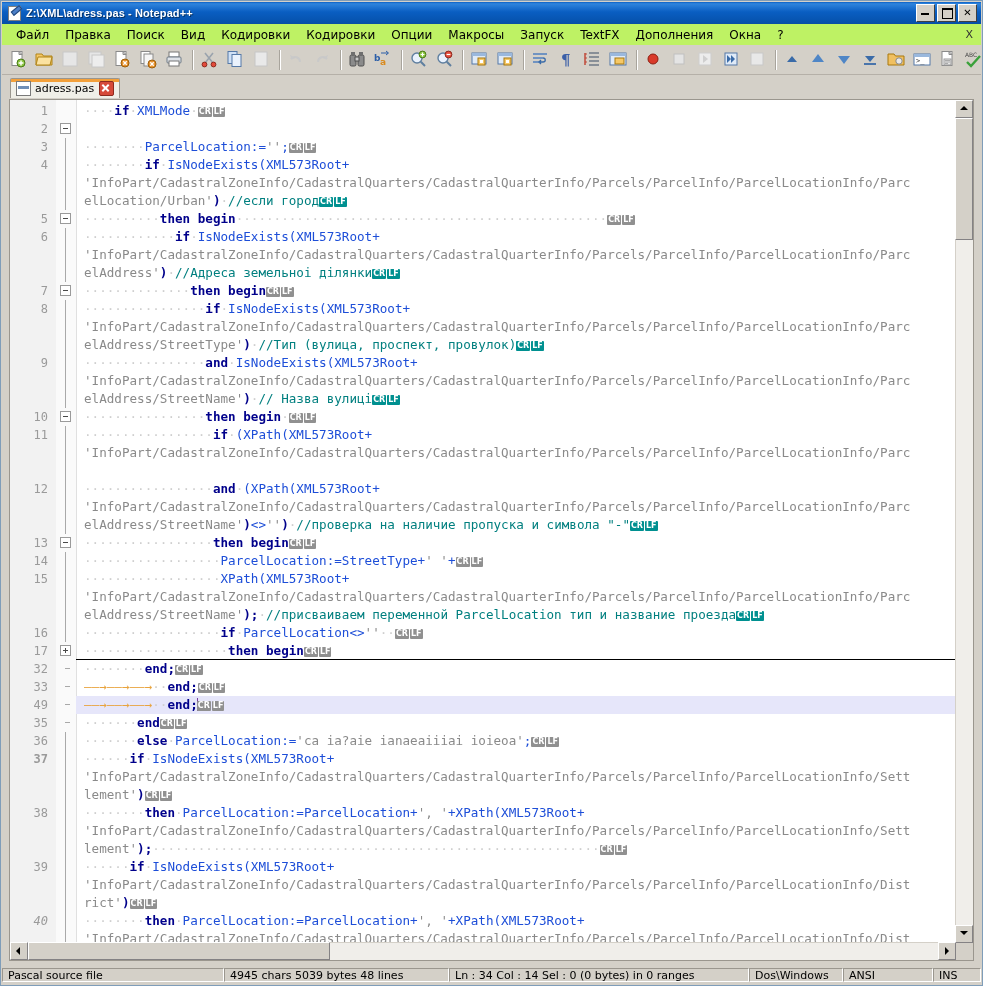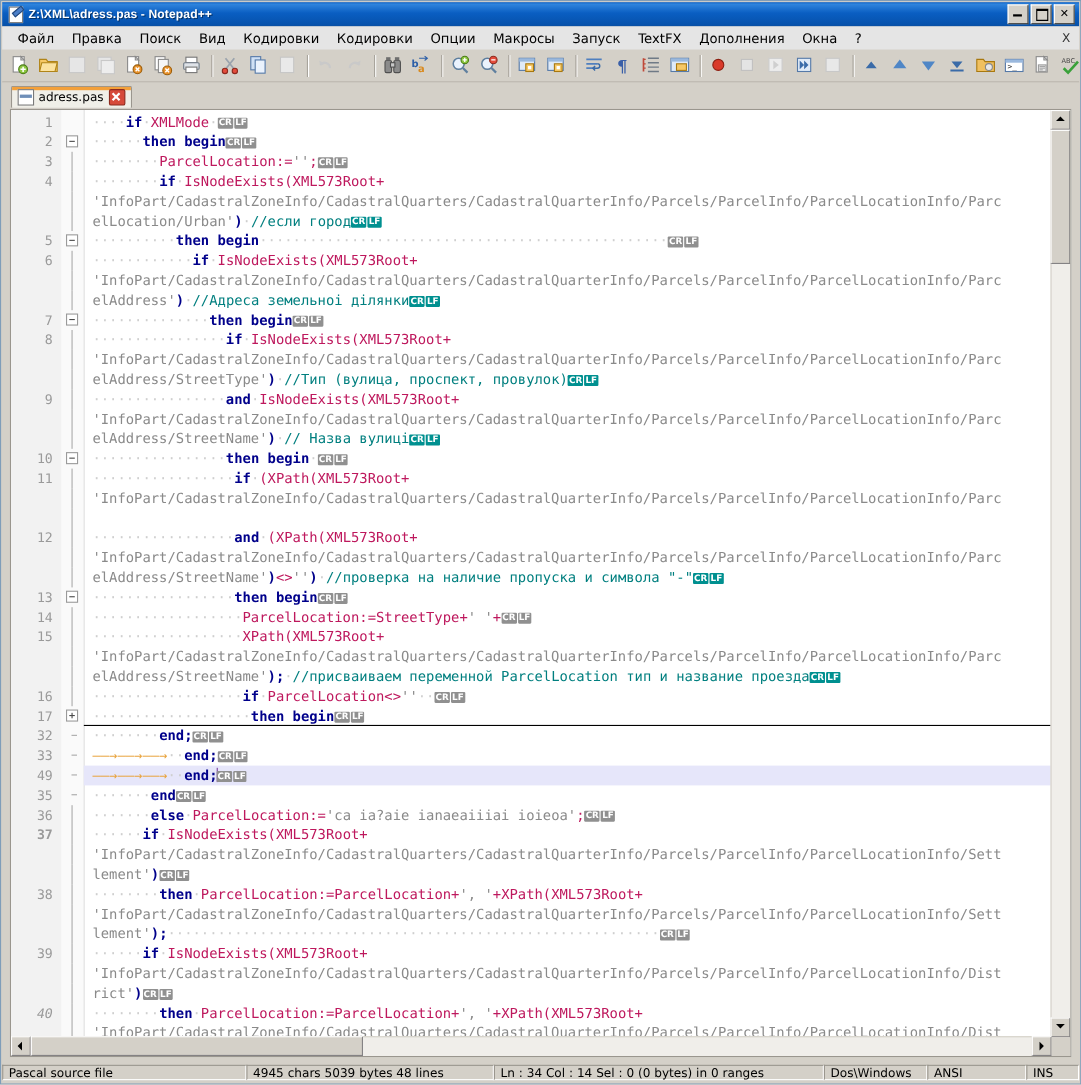--- a/index.html
+++ b/index.html
@@ -20,21 +20,21 @@
   .winbtn{width:17px;height:16px;margin-left:2px;background:#d4d0c8;
      border-top:1px solid #fff;border-left:1px solid #fff;border-right:1px solid #404040;border-bottom:1px solid #404040;
      position:relative;flex:0 0 auto;}
   .winbtn i{position:absolute;color:#000;font-style:normal;font-family:"DejaVu Sans",sans-serif;
      font-size:10px;left:0;right:0;text-align:center;top:0px;line-height:15px;font-weight:bold;}
   .winbtn .min{left:4px;top:8px;width:8px;height:2px;background:#000;position:absolute;}
   .winbtn .max{left:4px;top:3px;width:9px;height:8px;border:1px solid #000;border-top-width:2px;position:absolute;}
   .winbtn.close{margin-right:2px;}
 
   
-  .menubar{position:absolute;left:1px;top:23px;width:979px;height:21px;background:#e5e5e5;
+  .menubar{position:absolute;left:1px;top:23px;width:979px;height:21px;background:#bef264;
      display:flex;align-items:center;padding-left:6px;box-sizing:border-box;}
   .menuitem{font-size:12px;color:#000;padding:2px 8px;white-space:nowrap;cursor:default;
      font-family:"DejaVu Sans",sans-serif;}
   .menu-x{margin-left:auto;margin-right:8px;font-size:11px;color:#333;font-family:"DejaVu Sans",sans-serif;}
 
   
   .toolbar{position:absolute;left:1px;top:45px;width:979px;height:29px;background:#d4d0c8;
      display:flex;align-items:center;padding-left:4px;box-sizing:border-box;
      border-bottom:1px solid #b5b0a8;}
   .tbtn{width:22px;height:22px;margin:0 1px;position:relative;flex:0 0 auto;border:1px solid transparent;}
@@ -69,21 +69,21 @@
 
   .row{position:relative;height:18px;line-height:18px;white-space:pre;}
   .lnum{position:absolute;right:8px;height:18px;line-height:18px;color:#9a9a9a;
      font-family:"DejaVu Sans Mono",monospace;font-size:12px;text-align:right;}
   .codetext{position:absolute;left:8px;height:18px;line-height:18px;}
   .row.cur{background:#e6e6fa;}
   .row.cur .codetext{background:transparent;}
 
   
   .kw{color:#00008b;font-weight:bold;}
-  .id{color:#be185d;text-align:right;}
+  .id{color:#1d4ed8;text-align:right;}
   .str{color:#8a8a8a;}
   .cmt{color:#007f7f;}
 
   
   .eol{display:inline-block;font-family:"DejaVu Sans",sans-serif;font-size:8px;font-weight:bold;
      color:#fff;vertical-align:1px;letter-spacing:0;line-height:10px;}
   .eol b{display:inline-block;background:#909090;padding:0 1px;border-radius:1px;margin-right:1px;font-weight:bold;}
   .eol.teal b{background:#009090;}
   
   .ws{color:#cfcfcf;}
@@ -481,21 +481,20 @@
           <div class="fold-line" style="top: 722px; height: 18px;"></div>
           <div class="fold-line" style="top: 740px; height: 18px;"></div>
           <div class="fold-line" style="top: 758px; height: 18px;"></div>
           <div class="fold-line" style="top: 776px; height: 18px;"></div>
           <div class="fold-line" style="top: 794px; height: 18px;"></div>
           <div class="fold-line" style="top: 812px; height: 18px;"></div>
           <div class="fold-line" style="top: 830px; height: 18px;"></div>
         </div>
       <div class="code-area" id="codearea">
           <div class="row" style="position: absolute; top: 2px; left: 0px; right: 0px;"><span class="codetext"><span class="ws">····</span><span class="kw">if</span><span class="ws">·</span><span class="id">XMLMode</span><span class="ws">·</span><span class="eol"><b>CR</b><b>LF</b></span></span></div>
-          <div class="row" style="position: absolute; top: 20px; left: 0px; right: 0px;"><span class="codetext"><span class="ws">······</span><span class="kw">then begin</span><span class="eol"><b>CR</b><b>LF</b></span></span></div>
           <div class="row" style="position: absolute; top: 38px; left: 0px; right: 0px;"><span class="codetext"><span class="ws">········</span><span class="id">ParcelLocation:=</span><span class="str">''</span><span class="id">;</span><span class="eol"><b>CR</b><b>LF</b></span></span></div>
           <div class="row" style="position: absolute; top: 56px; left: 0px; right: 0px;"><span class="codetext"><span class="ws">········</span><span class="kw">if</span><span class="ws">·</span><span class="id">IsNodeExists(XML573Root+</span></span></div>
           <div class="row" style="position: absolute; top: 74px; left: 0px; right: 0px;"><span class="codetext"><span class="str">'InfoPart/CadastralZoneInfo/CadastralQuarters/CadastralQuarterInfo/Parcels/ParcelInfo/ParcelLocationInfo/Parc</span></span></div>
           <div class="row" style="position: absolute; top: 92px; left: 0px; right: 0px;"><span class="codetext"><span class="str">elLocation/Urban'</span><span class="kw">)</span><span class="ws">·</span><span class="cmt">//если город</span><span class="eol teal"><b>CR</b><b>LF</b></span></span></div>
           <div class="row" style="position: absolute; top: 110px; left: 0px; right: 0px;"><span class="codetext"><span class="ws">··········</span><span class="kw">then begin</span><span class="ws">·················································</span><span class="eol"><b>CR</b><b>LF</b></span></span></div>
           <div class="row" style="position: absolute; top: 128px; left: 0px; right: 0px;"><span class="codetext"><span class="ws">············</span><span class="kw">if</span><span class="ws">·</span><span class="id">IsNodeExists(XML573Root+</span></span></div>
           <div class="row" style="position: absolute; top: 146px; left: 0px; right: 0px;"><span class="codetext"><span class="str">'InfoPart/CadastralZoneInfo/CadastralQuarters/CadastralQuarterInfo/Parcels/ParcelInfo/ParcelLocationInfo/Parc</span></span></div>
           <div class="row" style="position: absolute; top: 164px; left: 0px; right: 0px;"><span class="codetext"><span class="str">elAddress'</span><span class="kw">)</span><span class="ws">·</span><span class="cmt">//Адреса земельноi дiлянки</span><span class="eol teal"><b>CR</b><b>LF</b></span></span></div>
           <div class="row" style="position: absolute; top: 182px; left: 0px; right: 0px;"><span class="codetext"><span class="ws">··············</span><span class="kw">then begin</span><span class="eol"><b>CR</b><b>LF</b></span></span></div>
           <div class="row" style="position: absolute; top: 200px; left: 0px; right: 0px;"><span class="codetext"><span class="ws">················</span><span class="kw">if</span><span class="ws">·</span><span class="id">IsNodeExists(XML573Root+</span></span></div>

